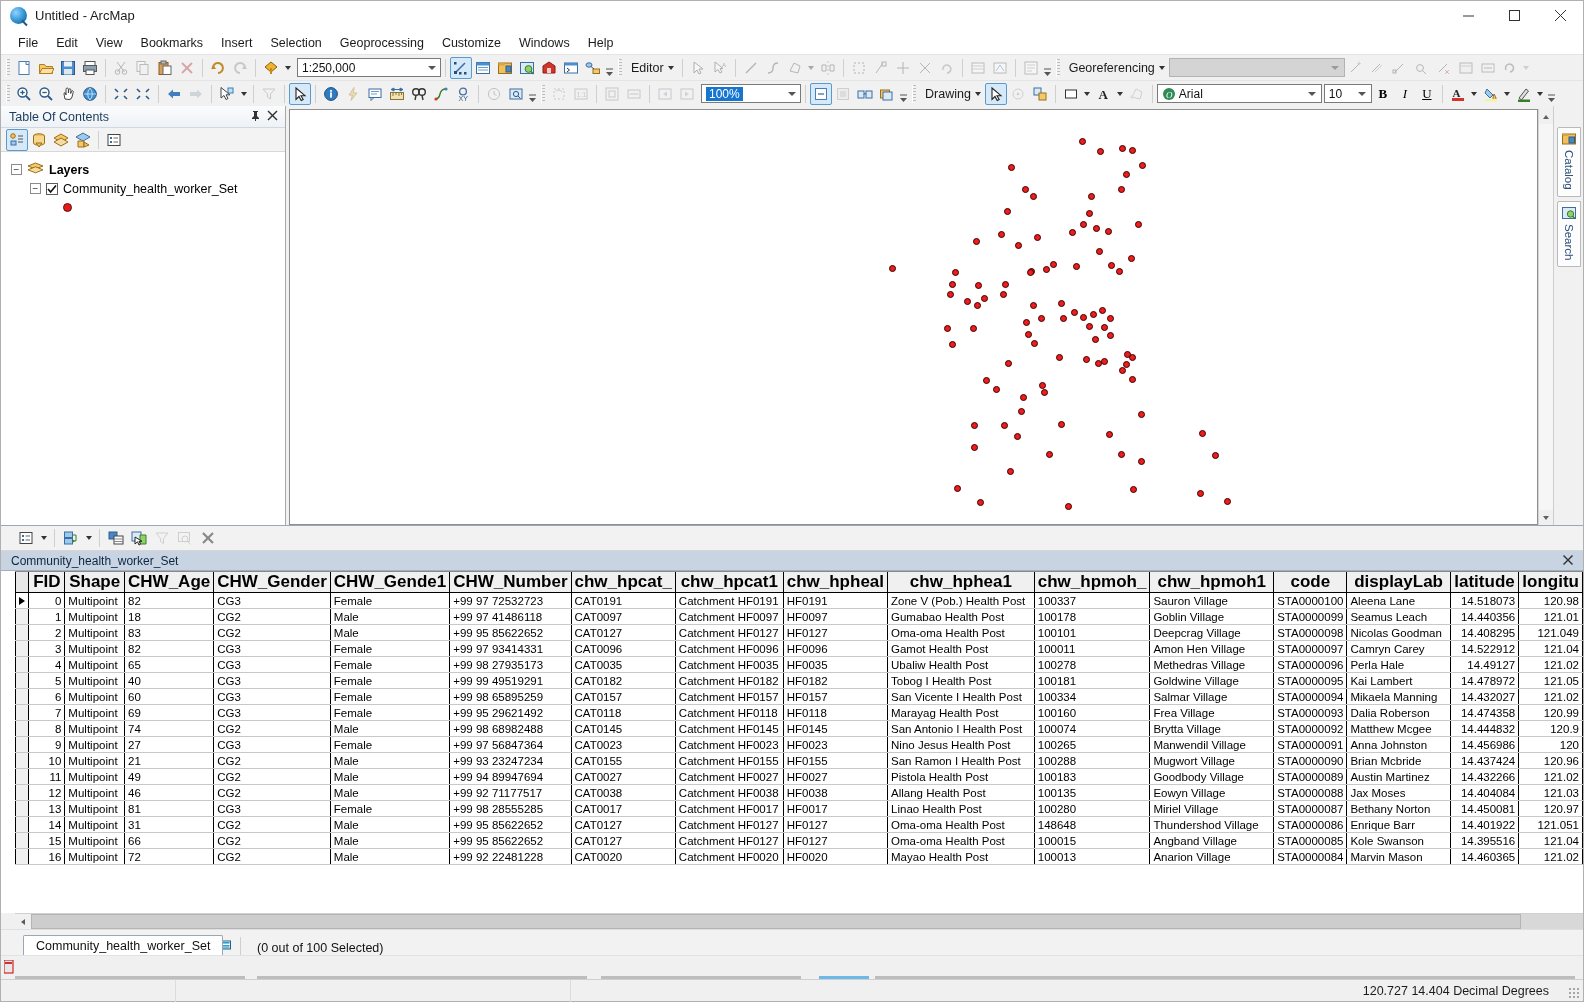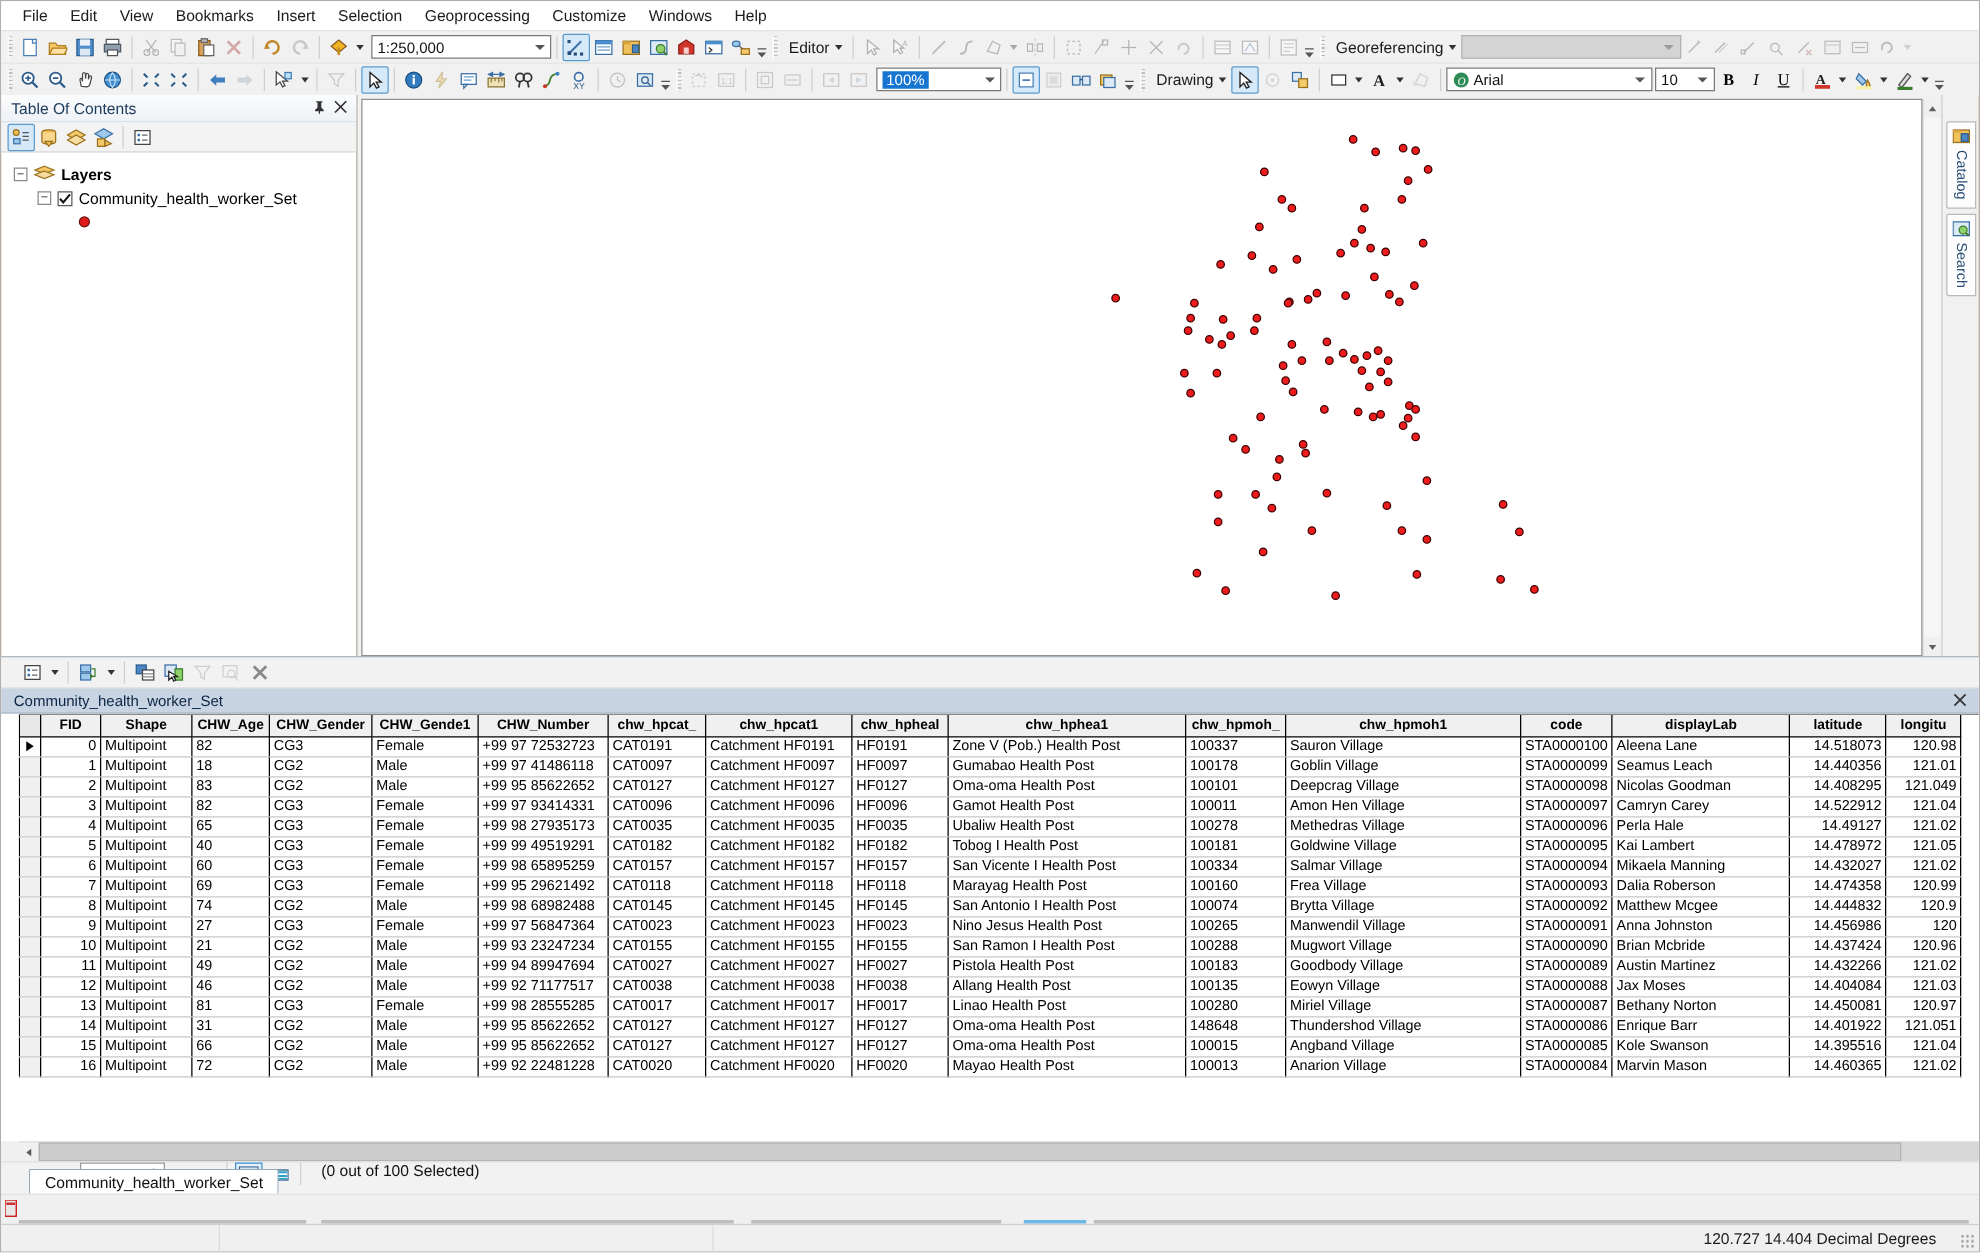--- a/index.html
+++ b/index.html
@@ -227,21 +227,21 @@
   }
   .tp-tab-row .closex { margin-left:auto; padding-right:10px; color:#333; font-size:13px; }
 
   .grid-area { flex:1 1 auto; display:flex; min-height:0; background:#fff; padding-left:14px;}
   .grid-scrollwrap { flex:1 1 auto; overflow:hidden; position:relative; background:#fff; border-top:1px solid #888; }
   table.grid { border-collapse: collapse; table-layout: fixed; font-size: 11.5px; }
   table.grid th {
     background: #f0f0f0;
     border: 1px solid #000;
     border-left: 0; border-top: 0;
-    height: 17px; font-weight: bold; font-size: 11px;
+    height: 17px; font-weight: bold; font-size: 17px;
     padding: 0 3px; color: #000; white-space: nowrap;
   }
   table.grid th.selcol { width: 17px; background:#e8e8e8; border-left:1px solid #000; }
   table.grid td {
     border-right: 1px solid #000;
     border-bottom: 1px solid #c8c8c8;
     height: 16px; padding: 0 3px; color:#000;
     white-space: nowrap; overflow: hidden;
     background: #fff;
   }
@@ -259,21 +259,21 @@
     display:flex; align-items:center; margin-left: 14px;
   }
   .hs-arrow { width:16px;height:15px;display:flex;align-items:center;justify-content:center;flex:0 0 16px;background:#f0f0f0;}
   .hs-track { flex:1 1 auto; height:15px; background:#d8d8d8; }
   .hs-thumb { height:15px; background:#cdcdcd; border:1px solid #b4b4b4; }
   .tri-l { width:0;height:0;border-top:3.5px solid transparent;border-bottom:3.5px solid transparent;border-right:4px solid #5a5a5a; }
 
   .tp-navbar {
     height: 26px; flex:0 0 26px;
     background:#f2f2f2;
-    display:flex; align-items:flex-start; padding-left: 20px; gap:2px;
+    display:flex; align-items:flex-end; padding-left: 20px; gap:2px;
     border-top:1px solid #e0e0e0;
   }
   .nav-btn { width:18px;height:18px;display:flex;align-items:center;justify-content:center;flex:0 0 18px;}
   .rec-box {
     width: 68px; height: 17px; background:#fff; border:1px solid #9b9b9b;
     display:flex; align-items:center; justify-content:flex-end;
     padding-right:5px; font-size:12px; margin: 0 3px;
   }
   .view-btn {
     width: 22px; height: 20px; display:flex;align-items:center;justify-content:center;
@@ -309,20 +309,42 @@
     height: 24px; flex:0 0 24px; background:#f0f0f0;
     position:relative; border-top:1px solid #e2e2e2;
   }
   .ts-seg { position:absolute; bottom:0; height:3px; background:#bdbdbd; }
 </style>
 </head>
 <body>
 
 <div id="app">
 
+  <div class="titlebar">
+    <div class="title-icon"></div>
+    <span class="title-text">Untitled - ArcMap</span>
+    <div class="win-buttons">
+      <div class="win-btn">
+        <svg width="11" height="11">
+            <line x1="0" y1="6" x2="11" y2="6" stroke="#333" stroke-width="1"></line>
+          </svg>
+      </div>
+      <div class="win-btn">
+        <svg width="11" height="11">
+            <rect x="0.5" y="0.5" width="10" height="10" fill="none" stroke="#333" stroke-width="1"></rect>
+          </svg>
+      </div>
+      <div class="win-btn close">
+        <svg width="11" height="11">
+            <line x1="0" y1="0" x2="11" y2="11" stroke="currentColor" stroke-width="1"></line>
+            <line x1="11" y1="0" x2="0" y2="11" stroke="currentColor" stroke-width="1"></line>
+          </svg>
+      </div>
+    </div>
+  </div>
 
   <div class="menubar">
     <div class="menu-item">File</div>
     <div class="menu-item">Edit</div>
     <div class="menu-item">View</div>
     <div class="menu-item">Bookmarks</div>
     <div class="menu-item">Insert</div>
     <div class="menu-item">Selection</div>
     <div class="menu-item">Geoprocessing</div>
     <div class="menu-item">Customize</div>

